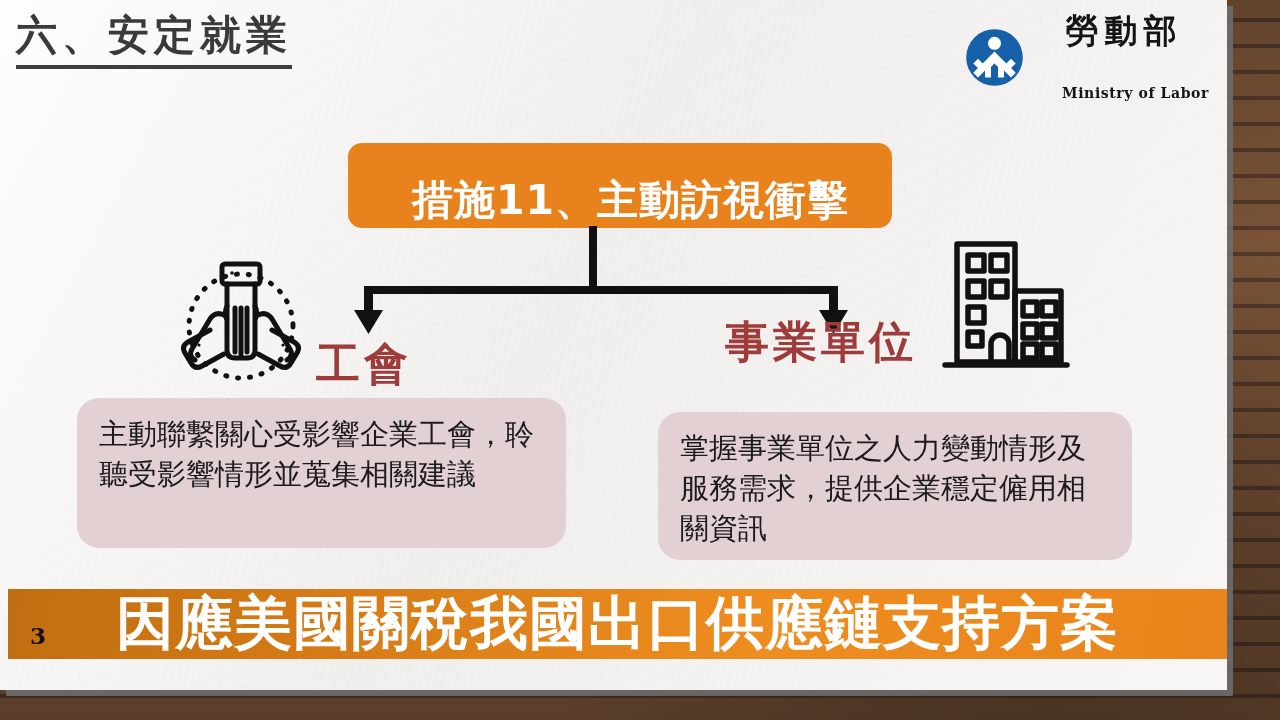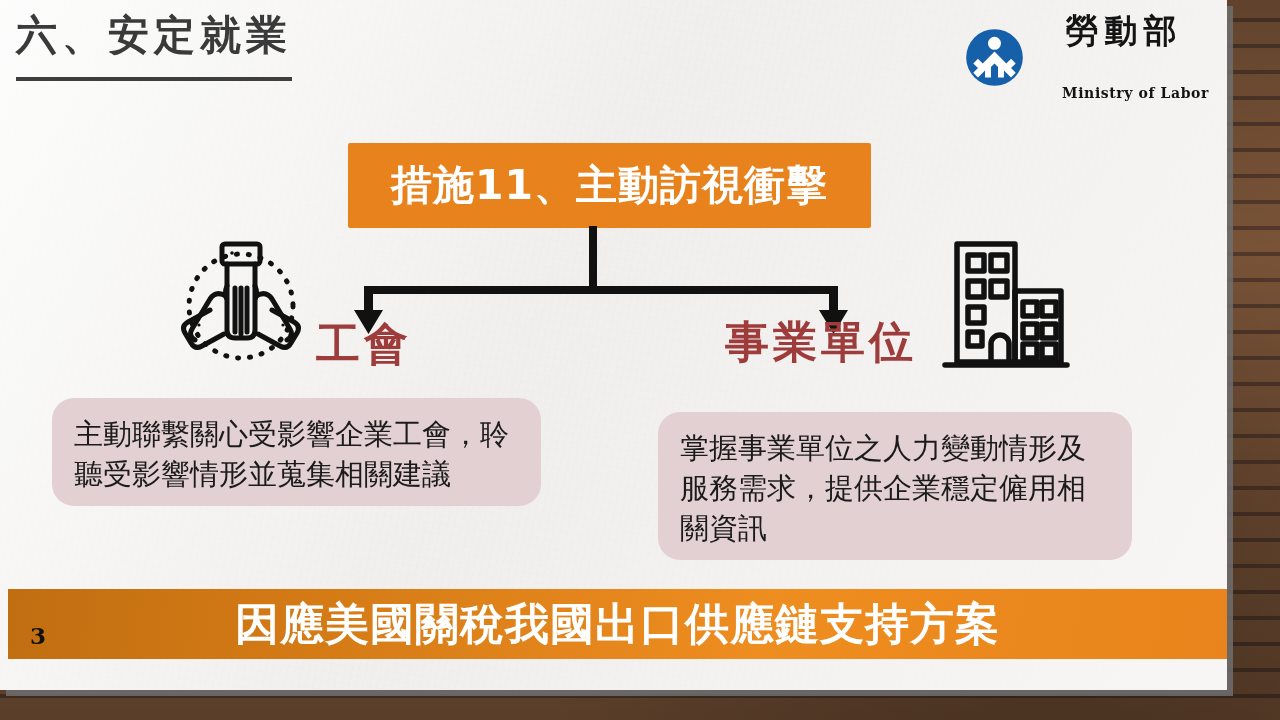--- a/index.html
+++ b/index.html
@@ -56,21 +56,21 @@
   
   #slide-title {
     position: absolute;
     left: 16px;
     top: 12px;
     font-family: "DejaVu Sans", "Liberation Sans", sans-serif;
     font-weight: bold;
     font-size: 41px;
     letter-spacing: 5px;
     color: #3a3a3a;
-    padding-bottom: 18px;
+    padding-bottom: 6px;
     border-bottom: 4px solid #3e3e3e;
     line-height: 1.15;
   }
 
   #logo {
     position: absolute;
     right: 18px;
     top: 14px;
     display: flex;
     align-items: center;
@@ -107,24 +107,25 @@
   }
 
   
   #measure-box {
     position: absolute;
     left: 348px;
     top: 143px;
     width: 523px;
     height: 85px;
     background: #e8821c;
-    border-radius: 2px;
-    display: flex;
-    align-items: center;
+    border-radius: 14px;
+    display: flex;
+    align-items: flex-end;
     justify-content: center;
+    padding-left: 21px;
   }
   #measure-label {
     color: #ffffff;
     font-size: 41px;
     font-weight: bold;
     letter-spacing: 1px;
     font-family: "DejaVu Sans", "Liberation Sans", sans-serif;
   }
 
   
@@ -136,21 +137,21 @@
     height: 110px;
   }
 
   
   .branch-head {
     position: absolute;
     display: flex;
     align-items: flex-end;
     gap: 4px;
   }
-  #branch-left-head  { left: 170px; top: 236px; }
+  #branch-left-head  { left: 170px; top: 256px; }
   #branch-right-head { left: 725px; top: 236px; }
 
   .branch-icon { flex: 0 0 auto; }
   .branch-label {
     color: #9e3b3b;
     font-size: 44px;
     font-weight: bold;
     letter-spacing: 4px;
     font-family: "DejaVu Sans", "Liberation Sans", sans-serif;
     line-height: 1;
@@ -164,21 +165,21 @@
     background: #e3d0d2;
     border-radius: 22px;
     box-sizing: border-box;
     padding: 16px 22px 18px 22px;
     font-size: 29px;
     line-height: 1.38;
     color: #1b1b1b;
     letter-spacing: 0px;
     font-family: "DejaVu Serif", "Liberation Serif", serif;
   }
-  #desc-left  { left: 52px;  top: 398px; width: 489px; height: 108px; }
+  #desc-left  { left: 77px;  top: 398px; width: 489px; height: 150px; }
   #desc-right { left: 658px; top: 398px; width: 474px; height: 148px; margin-top: 14px; }
 
   
   #banner {
     position: absolute;
     left: 8px;
     top: 589px;
     width: 1219px;
     height: 70px;
     background: linear-gradient(100deg, #c06e12 0%, #cf7714 18%, #ee8d20 62%, #e8841b 100%);
@@ -193,21 +194,21 @@
     margin-top: 11px;
     color: #111111;
     font-size: 23px;
     font-weight: bold;
     font-family: "DejaVu Serif", "Liberation Serif", serif;
   }
   #banner-title {
     width: 100%;
     text-align: center;
     color: #ffffff;
-    font-size: 44px;
+    font-size: 58px;
     font-weight: bold;
     letter-spacing: 1px;
     box-sizing: border-box;
     font-family: Liberation Sans, sans-serif;
   }
 </style>
 </head>
 <body>
 
 <div id="backdrop">

